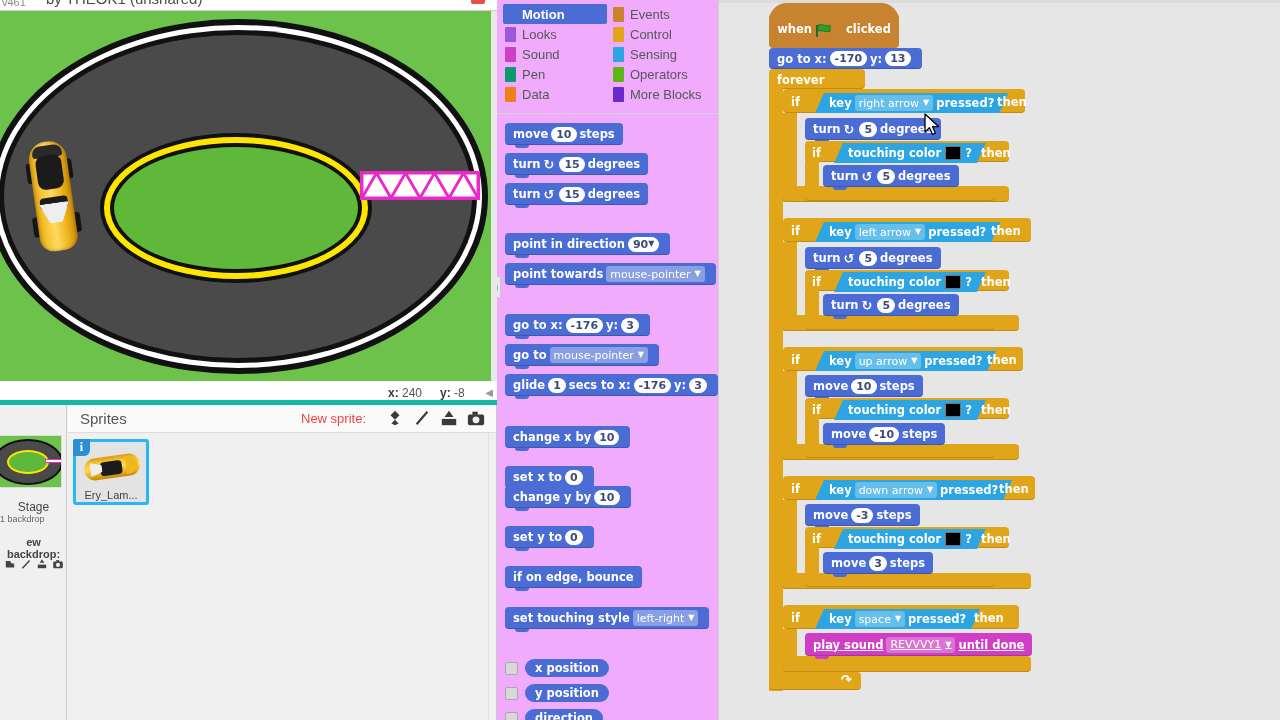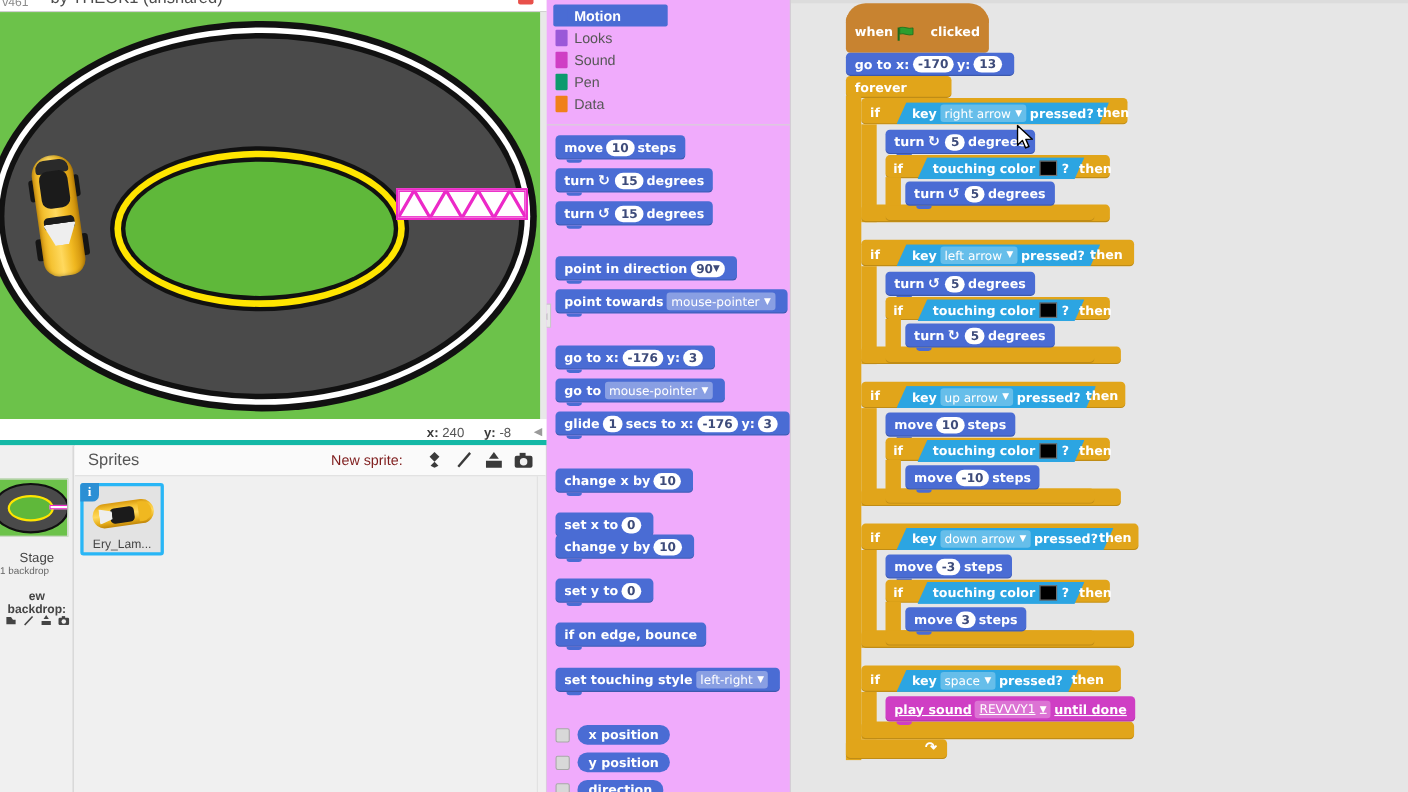--- a/index.html
+++ b/index.html
@@ -162,21 +162,21 @@
     background: #f0f0f0;
   }
   #spritehdr {
     position: absolute; left: 0; top: 0; right: 0; height: 28px;
     background: #fafafa; border-bottom: 1px solid #ddd;
   }
   #spritehdr .title {
     position: absolute; left: 12px; top: 5px; font-size: 15px; color: #555;
   }
   #spritehdr .newsprite {
-    position: absolute; left: 233px; top: 6px; font-size: 13px; color: #7f1d1d;
+    position: absolute; left: 233px; top: 6px; font-size: 13px; color: #ef4444;
   }
   #spritehdr .icons {
     position: absolute; left: 318px; top: 4px; display: flex; gap: 9px; align-items: center;
   }
   .hdricon { width: 18px; height: 18px; color: #3a3a3a; display: block; }
 
   #sprite-thumb {
     position: absolute; left: 5px; top: 34px; width: 76px; height: 66px;
     background: #e3e3e3; border: 3px solid #29b6f6; border-radius: 3px;
   }
@@ -469,20 +469,42 @@
         </div>
       <div class="catitem">
           <span class="catswatch" style="background:#0d9a6e"></span>
           <span>Pen</span>
         </div>
       <div class="catitem">
           <span class="catswatch" style="background:#f0801a"></span>
           <span>Data</span>
         </div>
     </div>
+    <div class="catcol">
+      <div class="catitem">
+          <span class="catswatch" style="background:#c88330"></span>
+          <span>Events</span>
+        </div>
+      <div class="catitem">
+          <span class="catswatch" style="background:#e1a51a"></span>
+          <span>Control</span>
+        </div>
+      <div class="catitem">
+          <span class="catswatch" style="background:#2ca5e2"></span>
+          <span>Sensing</span>
+        </div>
+      <div class="catitem">
+          <span class="catswatch" style="background:#5cb712"></span>
+          <span>Operators</span>
+        </div>
+      <div class="catitem">
+          <span class="catswatch" style="background:#6a29c9"></span>
+          <span>More Blocks</span>
+        </div>
+    </div>
   </div>
   <div id="palette-sep"></div>
 
   <div id="blocklist">
 
     <div class="blk motion" style="left:8px; top:5px;">
         <span class="notch"></span>
       <span>move</span>
       <span class="oval">10</span>
       <span>steps</span>

